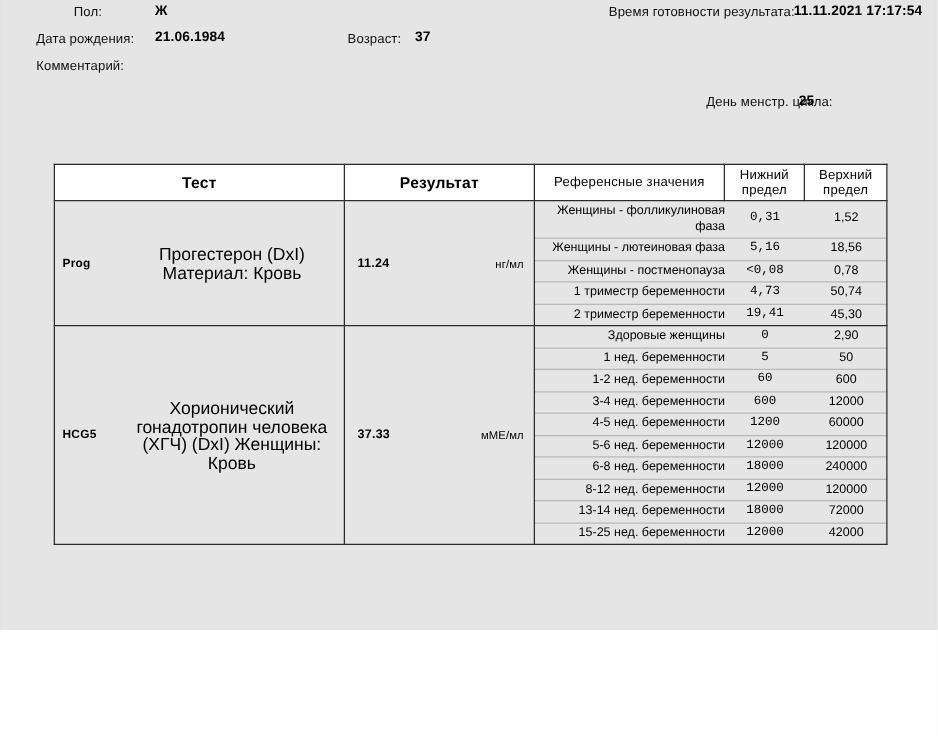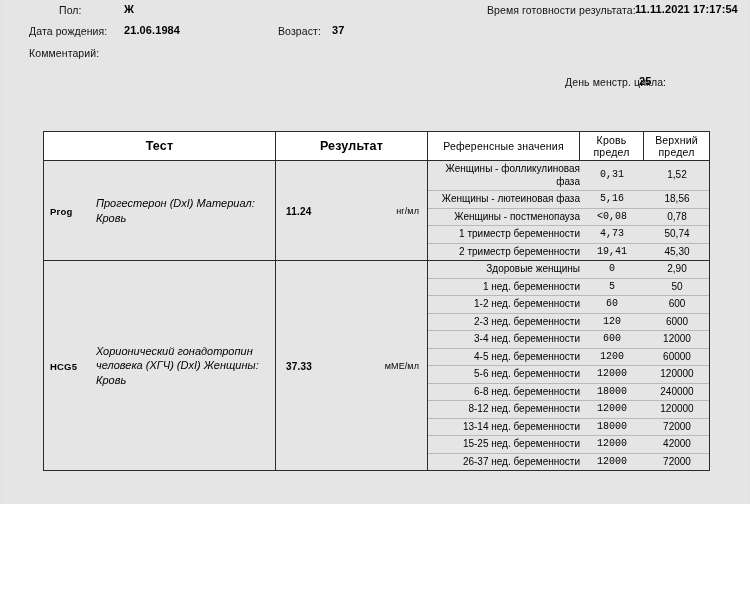--- a/index.html
+++ b/index.html
@@ -106,24 +106,23 @@
     left: 6px;
     top: 50%;
     transform: translateY(-50%);
     font-size: 9.5px;
     font-weight: bold;
     letter-spacing: 0.2px;
   }
   .test-name {
     display: block;
     margin-left: 52px;
-    font-size: 11px;
-    font-style: italic;
+    font-size: 14px;
     line-height: 14.5px;
-    text-align: left;
+    text-align: center;
   }
 
   
   .cell-res {
     position: relative;
     padding: 0;
   }
   .res-val {
     position: absolute;
     left: 10px;
@@ -203,21 +202,21 @@
         <col class="c-ref">
         <col class="c-low">
         <col class="c-high">
     </colgroup>
     <thead>
       <tr>
         <th class="th">Тест</th>
         <th class="th">Результат</th>
         <th class="th th-small">Референсные значения</th>
         <th class="th th-small">
-          <span class="th-stack">Кровь</span>
+          <span class="th-stack">Нижний</span>
           <span class="th-stack">предел</span>
         </th>
         <th class="th th-small">
           <span class="th-stack">Верхний</span>
           <span class="th-stack">предел</span>
         </th>
       </tr>
     </thead>
     <tbody>
 
@@ -284,25 +283,20 @@
                 <td class="rs-name">1 нед. беременности</td>
                 <td class="rs-low">5</td>
                 <td class="rs-high">50</td>
               </tr>
               <tr>
                 <td class="rs-name">1-2 нед. беременности</td>
                 <td class="rs-low">60</td>
                 <td class="rs-high">600</td>
               </tr>
               <tr>
-                <td class="rs-name">2-3 нед. беременности</td>
-                <td class="rs-low">120</td>
-                <td class="rs-high">6000</td>
-              </tr>
-              <tr>
                 <td class="rs-name">3-4 нед. беременности</td>
                 <td class="rs-low">600</td>
                 <td class="rs-high">12000</td>
               </tr>
               <tr>
                 <td class="rs-name">4-5 нед. беременности</td>
                 <td class="rs-low">1200</td>
                 <td class="rs-high">60000</td>
               </tr>
               <tr>
@@ -323,25 +317,20 @@
               <tr>
                 <td class="rs-name">13-14 нед. беременности</td>
                 <td class="rs-low">18000</td>
                 <td class="rs-high">72000</td>
               </tr>
               <tr>
                 <td class="rs-name">15-25 нед. беременности</td>
                 <td class="rs-low">12000</td>
                 <td class="rs-high">42000</td>
               </tr>
-              <tr>
-                <td class="rs-name">26-37 нед. беременности</td>
-                <td class="rs-low">12000</td>
-                <td class="rs-high">72000</td>
-              </tr>
             </tbody>
           </table>
         </td>
       </tr>
     </tbody>
   </table>
 
   <div class="sign-area">
 
     

